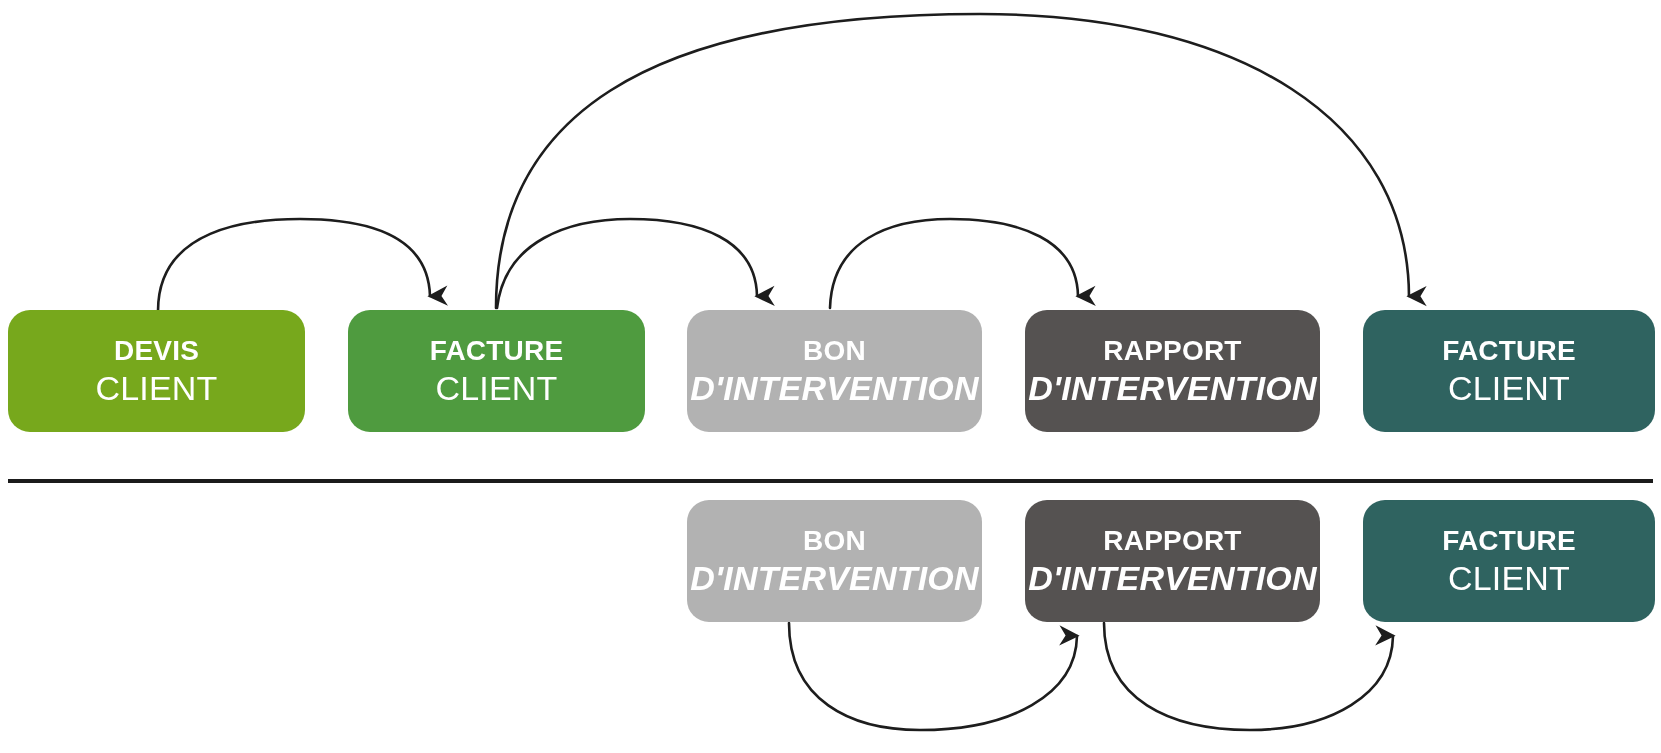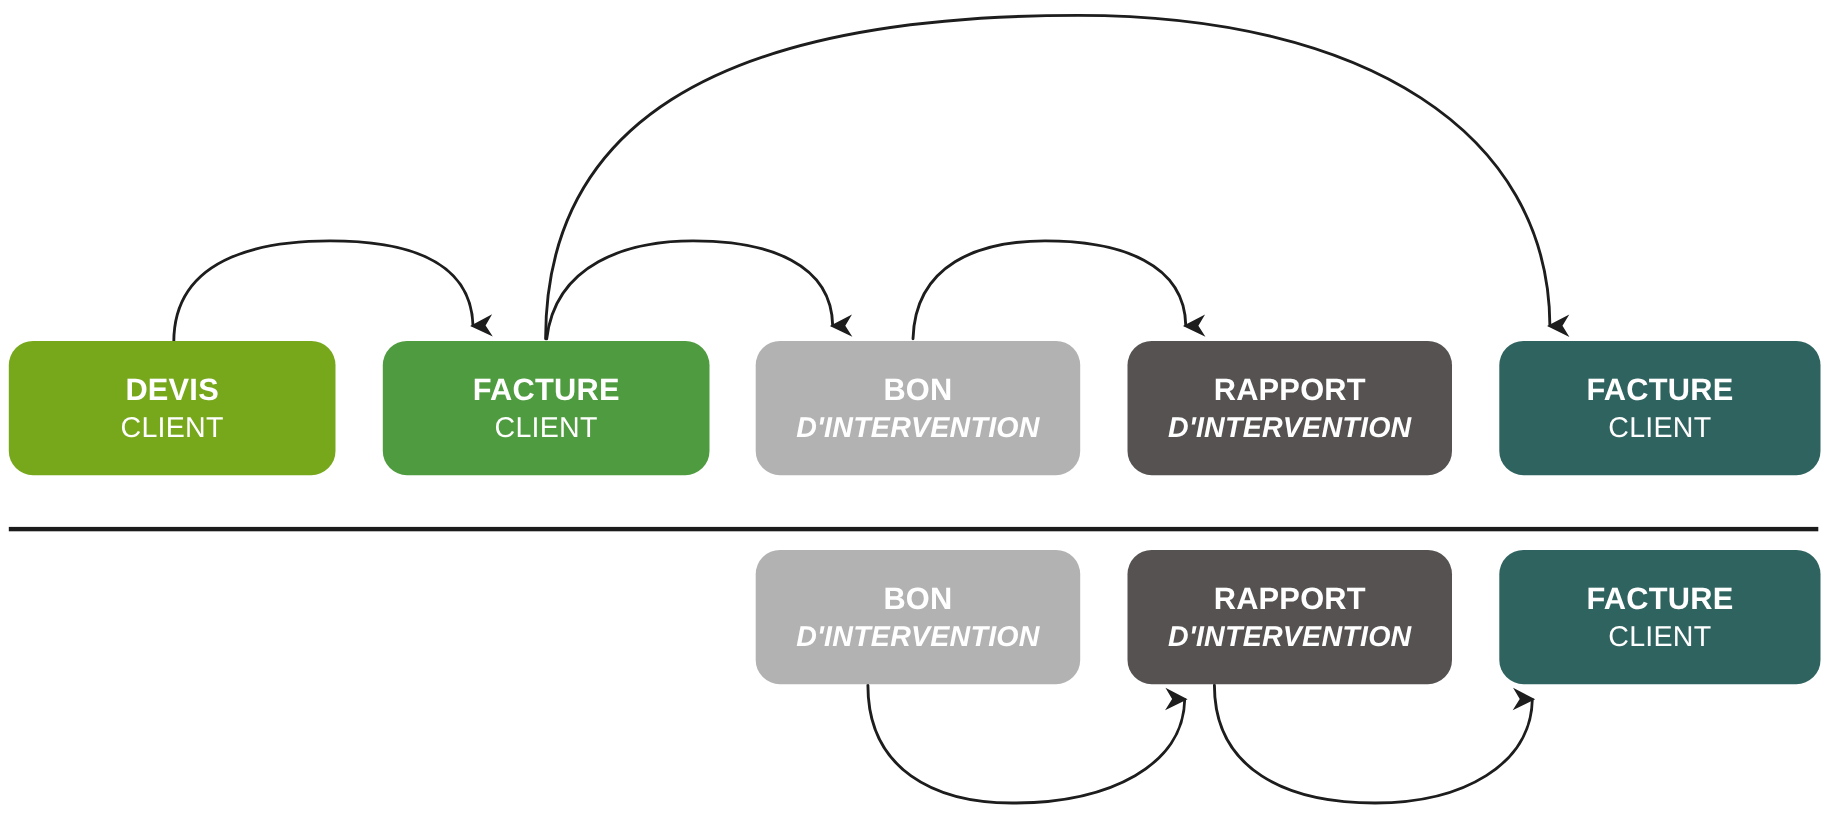--- a/index.html
+++ b/index.html
@@ -35,21 +35,21 @@
     line-height: 1.12;
     overflow: hidden;
   }
   .node .l1 {
     font-weight: bold;
     font-size: 28px;
     letter-spacing: 0.2px;
     white-space: nowrap;
   }
   .node .l2 {
-    font-size: 26px;
+    font-size: 34px;
     letter-spacing: 0.2px;
     white-space: nowrap;
     margin-top: 3px;
   }
   .node .l2.bold { font-weight: bold; font-style: italic; }
   .divider {
     position: absolute;
     left: 8px;
     top: 479px;
     width: 1645px;

